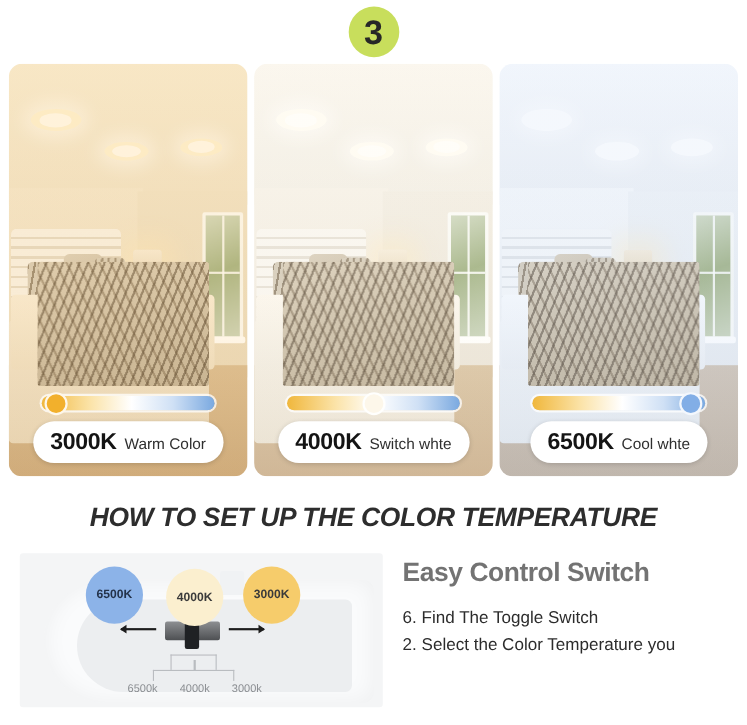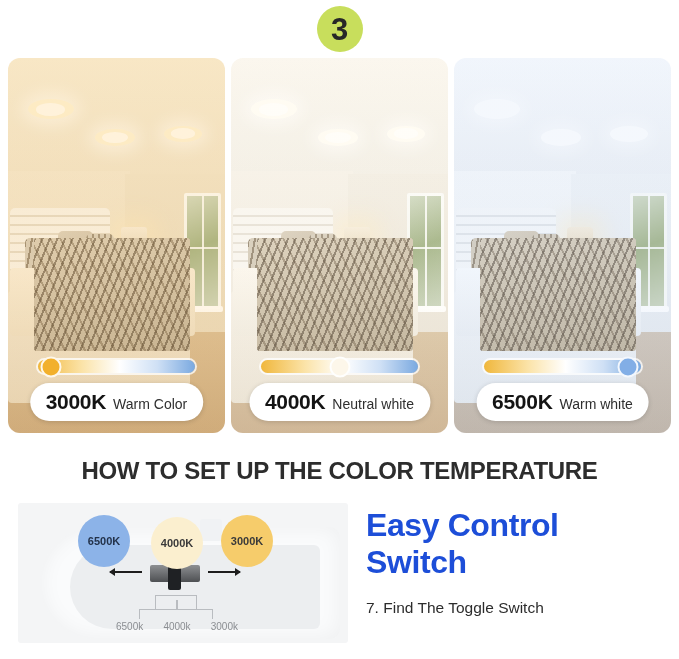--- a/index.html
+++ b/index.html
@@ -188,20 +188,21 @@
   .pill-name { font-size: 14px; color: #2f2f2f; }
 
   
   .section-title {
     text-align: center;
     font-size: 24px;
     font-weight: bold;
     letter-spacing: -0.3px;
     color: #2d2d2d;
     margin-top: 24px;
+    font-style: italic;
   }
 
   
   .bottom {
     display: flex;
     padding: 18px 14px 0 18px;
     gap: 18px;
   }
 
   
@@ -278,21 +279,21 @@
     position: absolute; left: 98px; top: 118px; width: 122px;
     display: flex; justify-content: space-between;
     font-size: 10px; color: #8b8e92;
     font-family: "Liberation Sans Narrow", "Liberation Sans", sans-serif;
     z-index: 3;
   }
 
   
   .instructions { padding-top: 4px; }
   .instr-title {
-    font-size: 32px; font-weight: bold; color: #1d4ed8;
+    font-size: 24px; font-weight: bold; color: #737373;
     letter-spacing: -0.4px; margin-bottom: 14px;
   }
   .instr-line {
     font-size: 15.5px; color: #2c2c2c; line-height: 1.62;
   }
 </style>
 </head>
 <body>
 
 <div class="header">
@@ -356,21 +357,21 @@
       <div class="throw"></div>
       <div class="tone" style="background:linear-gradient(180deg,rgba(255,244,222,.16),rgba(250,238,214,.10))"></div>
     </div>
     <div class="slider-wrap">
       <div class="slider-track">
         <div class="slider-knob knob-neutral"></div>
       </div>
     </div>
     <div class="pill">
       <span class="pill-k">4000K</span>
-      <span class="pill-name">Neutral white</span>
+      <span class="pill-name">Switch whte</span>
     </div>
   </div>
 
   <div class="panel">
     <div class="room">
       <div class="ceiling" style="background:linear-gradient(180deg,#fbfcfe,#eef1f5)"></div>
       <div class="lamp lamp-a" style="background:#ffffff"></div>
       <div class="lamp lamp-b" style="background:#ffffff"></div>
       <div class="lamp lamp-c" style="background:#ffffff"></div>
       <div class="wall-left" style="background:linear-gradient(180deg,#f7f9fb,#eef1f4)"></div>
@@ -389,21 +390,21 @@
       <div class="throw"></div>
       <div class="tone" style="background:linear-gradient(180deg,rgba(205,222,245,.22),rgba(190,210,238,.14))"></div>
     </div>
     <div class="slider-wrap">
       <div class="slider-track">
         <div class="slider-knob knob-cool"></div>
       </div>
     </div>
     <div class="pill">
       <span class="pill-k">6500K</span>
-      <span class="pill-name">Warm white</span>
+      <span class="pill-name">Cool whte</span>
     </div>
   </div>
 
 </div>
 
 <div class="section-title">HOW TO SET UP THE COLOR TEMPERATURE</div>
 
 <div class="bottom">
 
   <div class="switch-fig">
@@ -426,16 +427,17 @@
 
     <div class="micro-labels">
       <span>6500k</span>
       <span>4000k</span>
       <span>3000k</span>
     </div>
   </div>
 
   <div class="instructions">
     <div class="instr-title">Easy Control Switch</div>
-    <div class="instr-line">7. Find The Toggle Switch</div>
+    <div class="instr-line">6. Find The Toggle Switch</div>
+    <div class="instr-line">2. Select the Color Temperature you</div>
   </div>
 
 </div>
 
 </body></html>

